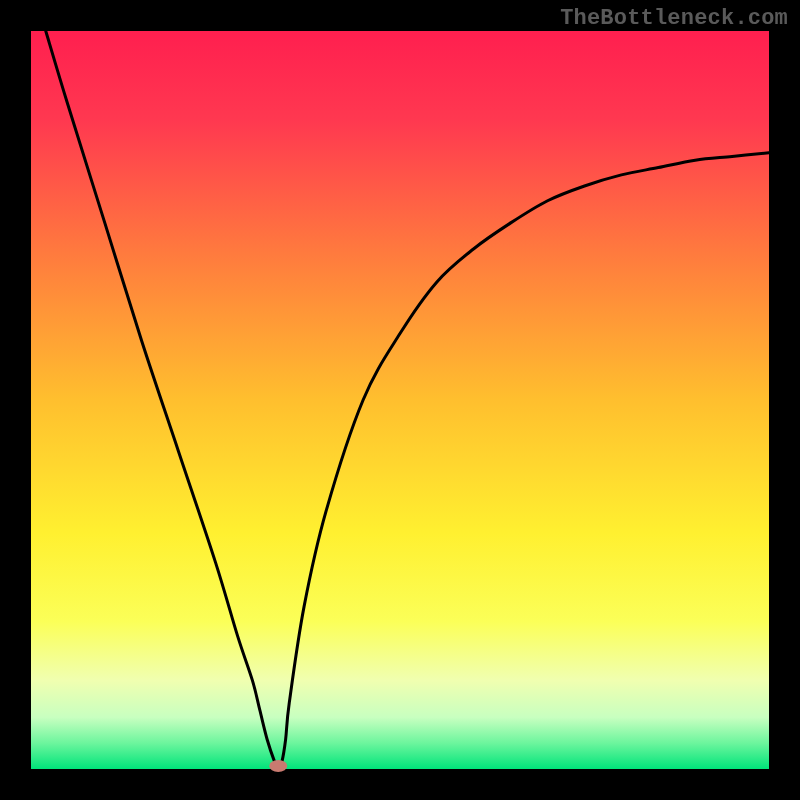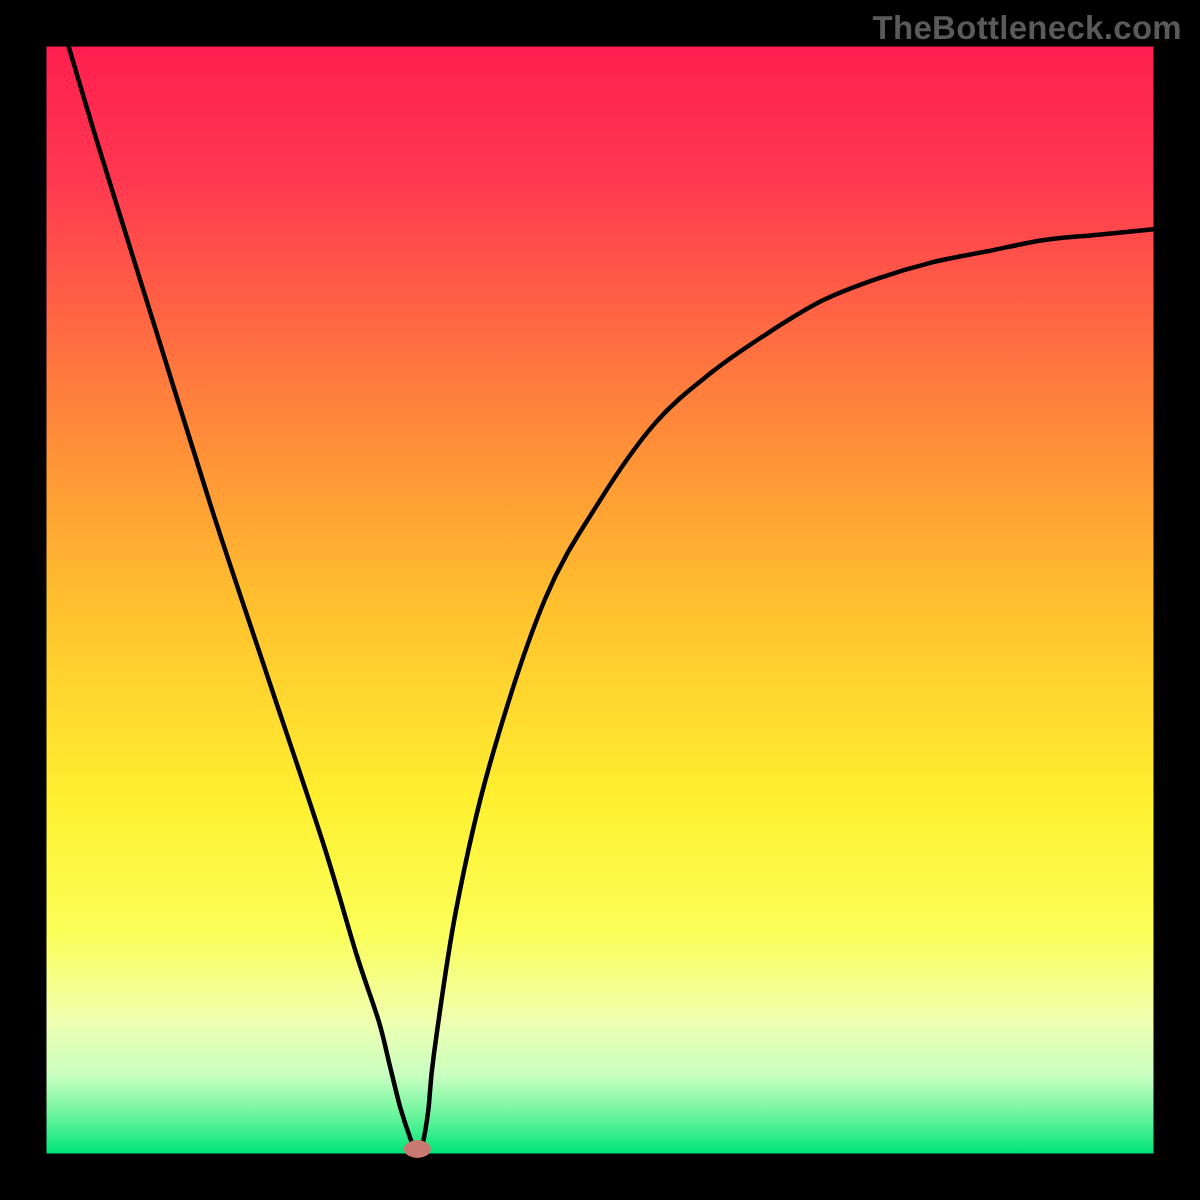--- a/index.html
+++ b/index.html
@@ -9,20 +9,21 @@
     height: 800px;
     overflow: hidden;
     font-family: Arial, Helvetica, sans-serif;
     background: #000;
   }
   .frame {
     position: relative;
     width: 800px;
     height: 632px;
     background: #000;
+    font-family: Liberation Mono, monospace;
   }
   .watermark {
     position: absolute;
     top: 6px;
     right: 12px;
     font-size: 22px;
     font-weight: 600;
     color: #5a5a5a;
     letter-spacing: 0.2px;
     z-index: 5;

